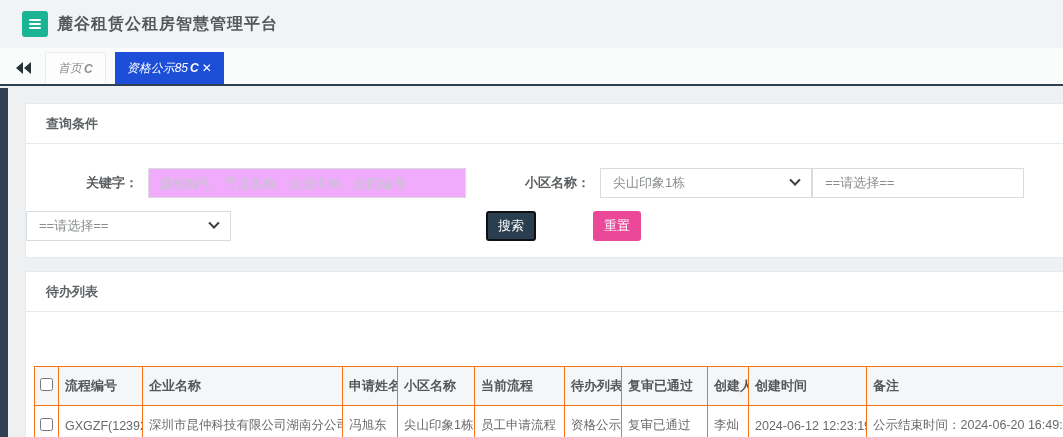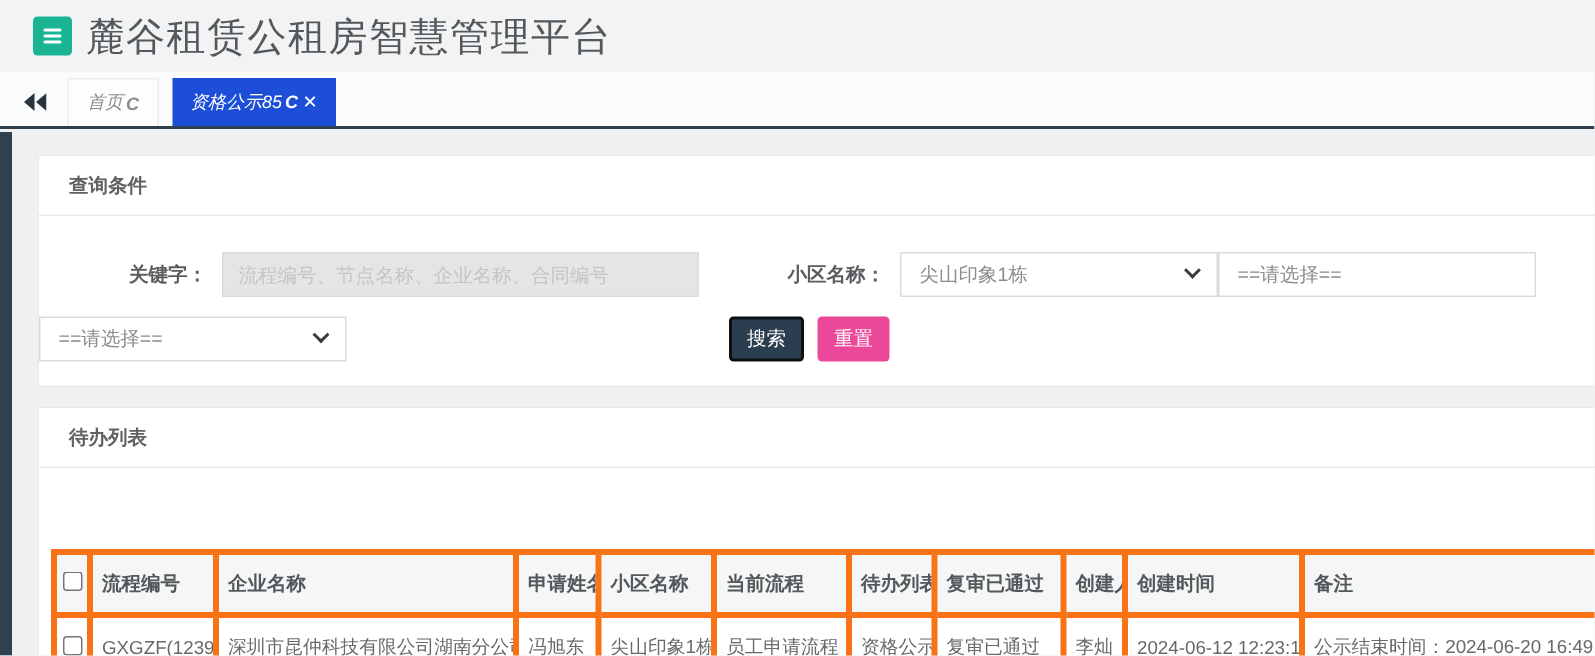--- a/index.html
+++ b/index.html
@@ -12,21 +12,21 @@
   .app-header {
     height:48px; background:#f2f3f4; display:flex; align-items:center;
     padding-left:22px;
   }
   .menu-btn {
     width:26px; height:26px; background:#1ab394; border-radius:3px;
     display:flex; flex-direction:column; align-items:center; justify-content:center;
     gap:2px; cursor:pointer; flex:0 0 auto;
   }
   .menu-btn span { display:block; width:12px; height:2px; background:#fff; border-radius:1px; }
-  .app-title { margin-left:9px; font-size:26px; font-weight:400; color:#55585a; letter-spacing:1px; white-space:nowrap; }
+  .app-title { margin-left:9px; font-size:16px; font-weight:700; color:#55585a; letter-spacing:1px; white-space:nowrap; }
   
   .tabbar {
     height:38px; background:#fafbfb; border-bottom:2px solid #2f4050;
     display:flex; align-items:flex-end; padding-left:10px;
   }
   .collapse-btn { width:26px; height:33px; display:flex; align-items:center; justify-content:center; cursor:pointer; }
   .tab {
     height:32px; display:flex; align-items:center; padding:0 12px; margin-left:9px;
     font-size:12px; cursor:pointer; white-space:nowrap;font-style:italic;
   }
@@ -42,41 +42,41 @@
   .panel-title { padding:11px 20px 10px 20px; font-size:13px; font-weight:bold; color:#5f6264; border-bottom:1px solid #e7eaec; }
   
   .query-body { padding:24px 0 16px 0; }
   .form-row { display:flex; align-items:center; margin-bottom:13px; }
   .form-row:last-child { margin-bottom:0; }
   .fr-label { font-size:13px; font-weight:bold; color:#5a5d5f; text-align:right; padding-right:10px; white-space:nowrap; }
   .w-lbl1 { width:122px;padding-left:24px; }
   .w-lbl2 { width:134px; }
   .w-lbl3 { width:138px; }
   .txt-input {
-    width:318px; height:30px; border:1px solid #d9dcde; background:#e5e5e5;
+    width:318px; height:30px; border:1px solid #d9dcde; background:#f0abfc;
     padding:0 10px; font-size:13px; color:#555; outline:none;
     font-family:"Liberation Sans","DejaVu Sans",sans-serif;
   }
   .txt-input::placeholder { color:#c2c6c9; }
   .sel {
     height:30px; border:1px solid #d9dcde; background:#fff; cursor:pointer;
     display:flex; align-items:center; justify-content:space-between;
     padding:0 12px; font-size:13px; color:#8a8d8f; white-space:nowrap;
   }
   .w-sel { width:212px; }
   .w-sel2 { width:205px; }
   .chev { width:8px; height:8px; border-right:2px solid #3a3d3f; border-bottom:2px solid #3a3d3f; transform:rotate(45deg) translate(-2px,-2px); flex:0 0 auto; }
-  .btn-group { margin-left:255px; display:flex; align-items:flex-end; }
+  .btn-group { margin-left:255px; display:flex; align-items:flex-end;gap:48px; }
   .btn { font-size:13px; color:#fff; border-radius:3px; cursor:pointer; font-family:inherit; }
   .btn-search { background:#2b3e50; border:2px solid #0d1114; padding:4px 10px; }
   .btn-reset { background:#ec4899; border:none; padding:6px 11px; margin-left:9px; }
   
   .todo-body { padding:54px 8px 0 8px; }
   table { border-collapse:collapse; table-layout:fixed; width:1082px; font-size:13px; }
-  th, td { border:4px solid #f97316; text-align:left; white-space:nowrap; overflow:hidden; }
+  th, td { border:1px solid #f97316; text-align:left; white-space:nowrap; overflow:hidden; }
   th { background:#f5f6f7; color:#55585a; font-weight:bold; padding:10px 6px; }
   td { color:#676a6c; padding:11px 6px; font-size:12.5px; }
   th.cb, td.cb { text-align:center; padding-left:2px; padding-right:2px; }
   input[type=checkbox] { width:13px; height:13px; cursor:pointer; }
 </style>
 </head>
 <body>
 
 <div class="app-header">
   <div class="menu-btn">

